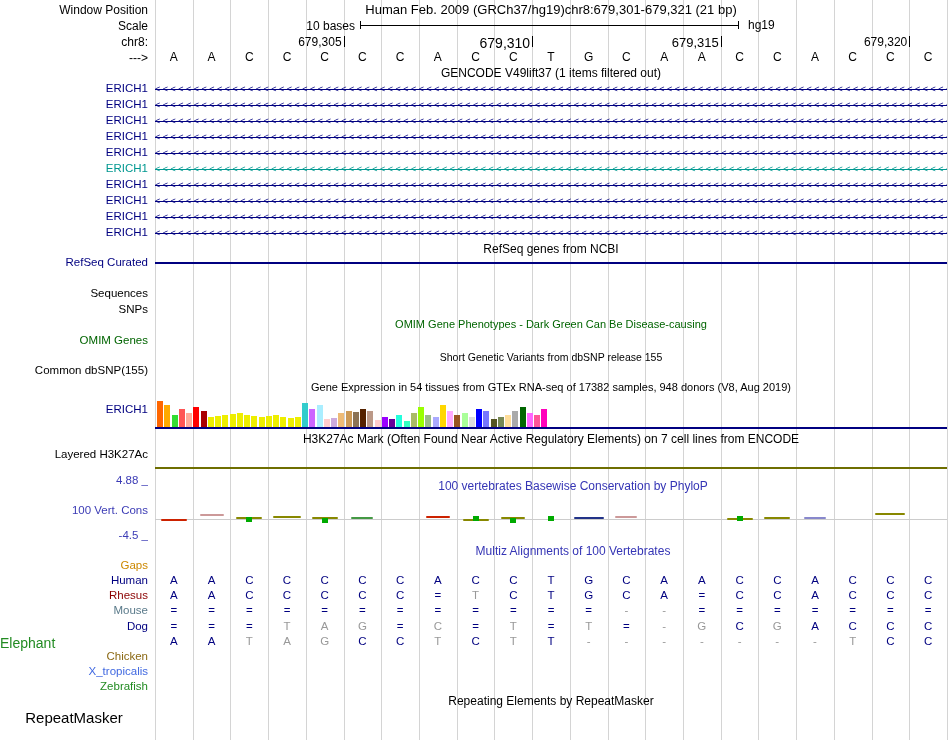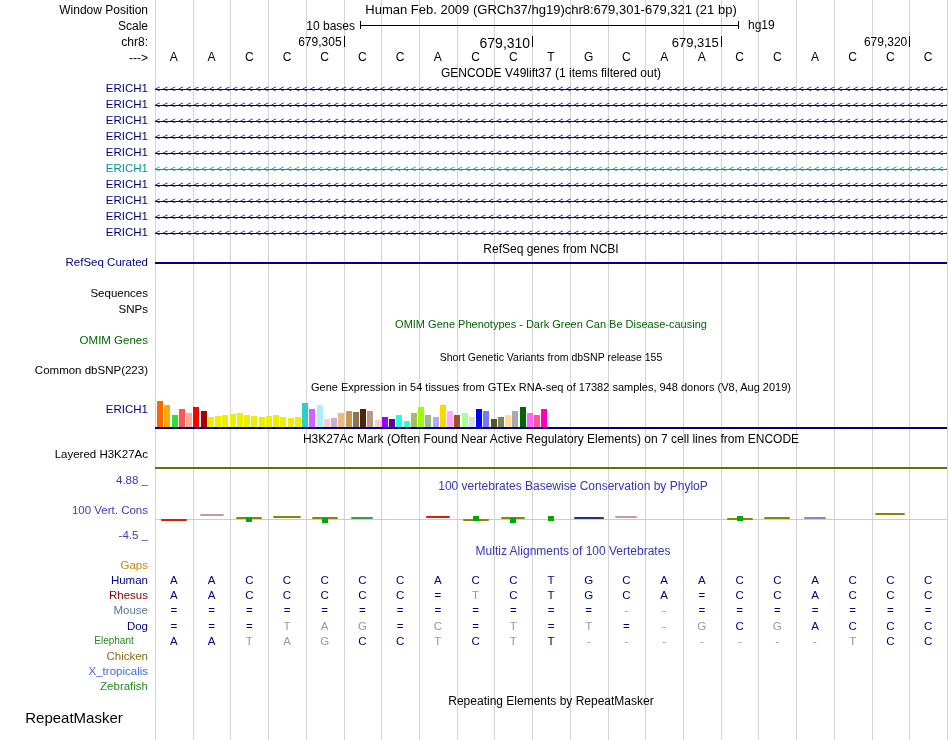--- a/index.html
+++ b/index.html
@@ -102,21 +102,21 @@
     <div class="abs" style="left: 155px; top: 217px; width: 792px; height: 1px; background: rgb(0, 0, 128);"></div>
     <div class="abs" style="left: 155px; top: 209px; width: 792px; height: 16px; overflow: hidden; color: rgb(0, 0, 128); font-size: 9px; letter-spacing: 2.5px; line-height: 16px;">&lt;&lt;&lt;&lt;&lt;&lt;&lt;&lt;&lt;&lt;&lt;&lt;&lt;&lt;&lt;&lt;&lt;&lt;&lt;&lt;&lt;&lt;&lt;&lt;&lt;&lt;&lt;&lt;&lt;&lt;&lt;&lt;&lt;&lt;&lt;&lt;&lt;&lt;&lt;&lt;&lt;&lt;&lt;&lt;&lt;&lt;&lt;&lt;&lt;&lt;&lt;&lt;&lt;&lt;&lt;&lt;&lt;&lt;&lt;&lt;&lt;&lt;&lt;&lt;&lt;&lt;&lt;&lt;&lt;&lt;&lt;&lt;&lt;&lt;&lt;&lt;&lt;&lt;&lt;&lt;&lt;&lt;&lt;&lt;&lt;&lt;&lt;&lt;&lt;&lt;&lt;&lt;&lt;&lt;&lt;&lt;&lt;&lt;&lt;&lt;&lt;&lt;&lt;&lt;&lt;&lt;&lt;&lt;&lt;&lt;</div>
     <div class="abs" style="left: 0px; top: 226px; width: 148px; text-align: right; font-size: 11.5px; color: rgb(0, 0, 128);">ERICH1</div>
     <div class="abs" style="left: 155px; top: 233px; width: 792px; height: 1px; background: rgb(0, 0, 128);"></div>
     <div class="abs" style="left: 155px; top: 225px; width: 792px; height: 16px; overflow: hidden; color: rgb(0, 0, 128); font-size: 9px; letter-spacing: 2.5px; line-height: 16px;">&lt;&lt;&lt;&lt;&lt;&lt;&lt;&lt;&lt;&lt;&lt;&lt;&lt;&lt;&lt;&lt;&lt;&lt;&lt;&lt;&lt;&lt;&lt;&lt;&lt;&lt;&lt;&lt;&lt;&lt;&lt;&lt;&lt;&lt;&lt;&lt;&lt;&lt;&lt;&lt;&lt;&lt;&lt;&lt;&lt;&lt;&lt;&lt;&lt;&lt;&lt;&lt;&lt;&lt;&lt;&lt;&lt;&lt;&lt;&lt;&lt;&lt;&lt;&lt;&lt;&lt;&lt;&lt;&lt;&lt;&lt;&lt;&lt;&lt;&lt;&lt;&lt;&lt;&lt;&lt;&lt;&lt;&lt;&lt;&lt;&lt;&lt;&lt;&lt;&lt;&lt;&lt;&lt;&lt;&lt;&lt;&lt;&lt;&lt;&lt;&lt;&lt;&lt;&lt;&lt;&lt;&lt;&lt;&lt;&lt;</div>
     <div class="abs" style="left: 0px; top: 256px; width: 148px; text-align: right; font-size: 11.5px; color: rgb(0, 0, 128);">RefSeq Curated</div>
     <div class="abs" style="left: 155px; top: 262px; width: 792px; height: 2px; background: rgb(0, 0, 128);"></div>
     <div class="abs" style="left: 0px; top: 287px; width: 148px; text-align: right; font-size: 11.5px; color: rgb(0, 0, 0);">Sequences</div>
     <div class="abs" style="left: 0px; top: 303px; width: 148px; text-align: right; font-size: 11.5px; color: rgb(0, 0, 0);">SNPs</div>
     <div class="abs" style="left: 0px; top: 334px; width: 148px; text-align: right; font-size: 11.5px; color: rgb(0, 100, 0);">OMIM Genes</div>
-    <div class="abs" style="left: 0px; top: 364px; width: 148px; text-align: right; font-size: 11.5px; color: rgb(0, 0, 0);">Common dbSNP(223)</div>
+    <div class="abs" style="left: 0px; top: 364px; width: 148px; text-align: right; font-size: 11.5px; color: rgb(0, 0, 0);">Common dbSNP(155)</div>
     <div class="abs" style="left: 0px; top: 403px; width: 148px; text-align: right; font-size: 11.5px; color: rgb(0, 0, 128);">ERICH1</div>
     <div class="abs" style="left: 157px; top: 401px; width: 6px; height: 26px; background: rgb(255, 102, 0);"></div>
     <div class="abs" style="left: 164.25px; top: 405px; width: 6px; height: 22px; background: rgb(255, 170, 0);"></div>
     <div class="abs" style="left: 171.5px; top: 415px; width: 6px; height: 12px; background: rgb(51, 221, 51);"></div>
     <div class="abs" style="left: 178.75px; top: 409px; width: 6px; height: 18px; background: rgb(255, 85, 85);"></div>
     <div class="abs" style="left: 186px; top: 413px; width: 6px; height: 14px; background: rgb(255, 170, 153);"></div>
     <div class="abs" style="left: 193.25px; top: 407px; width: 6px; height: 20px; background: rgb(255, 0, 0);"></div>
     <div class="abs" style="left: 200.5px; top: 411px; width: 6px; height: 16px; background: rgb(170, 0, 0);"></div>
     <div class="abs" style="left: 207.75px; top: 417px; width: 6px; height: 10px; background: rgb(238, 238, 0);"></div>
     <div class="abs" style="left: 215px; top: 416px; width: 6px; height: 11px; background: rgb(238, 238, 0);"></div>
@@ -275,21 +275,21 @@
     <div class="abs" style="left: 588.714px; top: 620px; transform: translateX(-50%); font-size: 11.5px; color: rgb(153, 153, 153);">T</div>
     <div class="abs" style="left: 626.429px; top: 620px; transform: translateX(-50%); font-size: 11.5px; color: rgb(0, 0, 128);">=</div>
     <div class="abs" style="left: 664.143px; top: 620px; transform: translateX(-50%); font-size: 11.5px; color: rgb(153, 153, 153);">-</div>
     <div class="abs" style="left: 701.857px; top: 620px; transform: translateX(-50%); font-size: 11.5px; color: rgb(153, 153, 153);">G</div>
     <div class="abs" style="left: 739.571px; top: 620px; transform: translateX(-50%); font-size: 11.5px; color: rgb(0, 0, 128);">C</div>
     <div class="abs" style="left: 777.286px; top: 620px; transform: translateX(-50%); font-size: 11.5px; color: rgb(153, 153, 153);">G</div>
     <div class="abs" style="left: 815px; top: 620px; transform: translateX(-50%); font-size: 11.5px; color: rgb(0, 0, 128);">A</div>
     <div class="abs" style="left: 852.714px; top: 620px; transform: translateX(-50%); font-size: 11.5px; color: rgb(0, 0, 128);">C</div>
     <div class="abs" style="left: 890.429px; top: 620px; transform: translateX(-50%); font-size: 11.5px; color: rgb(0, 0, 128);">C</div>
     <div class="abs" style="left: 928.143px; top: 620px; transform: translateX(-50%); font-size: 11.5px; color: rgb(0, 0, 128);">C</div>
-    <div class="abs" style="left: 0px; top: 635px; width: 148px; text-align: center; font-size: 10px; color: rgb(34, 139, 34); padding-left: 40px;">Elephant</div>
+    <div class="abs" style="left: 0px; top: 635px; width: 148px; text-align: left; font-size: 14px; color: rgb(34, 139, 34);">Elephant</div>
     <div class="abs" style="left: 173.857px; top: 635px; transform: translateX(-50%); font-size: 11.5px; color: rgb(0, 0, 128);">A</div>
     <div class="abs" style="left: 211.571px; top: 635px; transform: translateX(-50%); font-size: 11.5px; color: rgb(0, 0, 128);">A</div>
     <div class="abs" style="left: 249.286px; top: 635px; transform: translateX(-50%); font-size: 11.5px; color: rgb(153, 153, 153);">T</div>
     <div class="abs" style="left: 287px; top: 635px; transform: translateX(-50%); font-size: 11.5px; color: rgb(153, 153, 153);">A</div>
     <div class="abs" style="left: 324.714px; top: 635px; transform: translateX(-50%); font-size: 11.5px; color: rgb(153, 153, 153);">G</div>
     <div class="abs" style="left: 362.429px; top: 635px; transform: translateX(-50%); font-size: 11.5px; color: rgb(0, 0, 128);">C</div>
     <div class="abs" style="left: 400.143px; top: 635px; transform: translateX(-50%); font-size: 11.5px; color: rgb(0, 0, 128);">C</div>
     <div class="abs" style="left: 437.857px; top: 635px; transform: translateX(-50%); font-size: 11.5px; color: rgb(153, 153, 153);">T</div>
     <div class="abs" style="left: 475.571px; top: 635px; transform: translateX(-50%); font-size: 11.5px; color: rgb(0, 0, 128);">C</div>
     <div class="abs" style="left: 513.286px; top: 635px; transform: translateX(-50%); font-size: 11.5px; color: rgb(153, 153, 153);">T</div>

